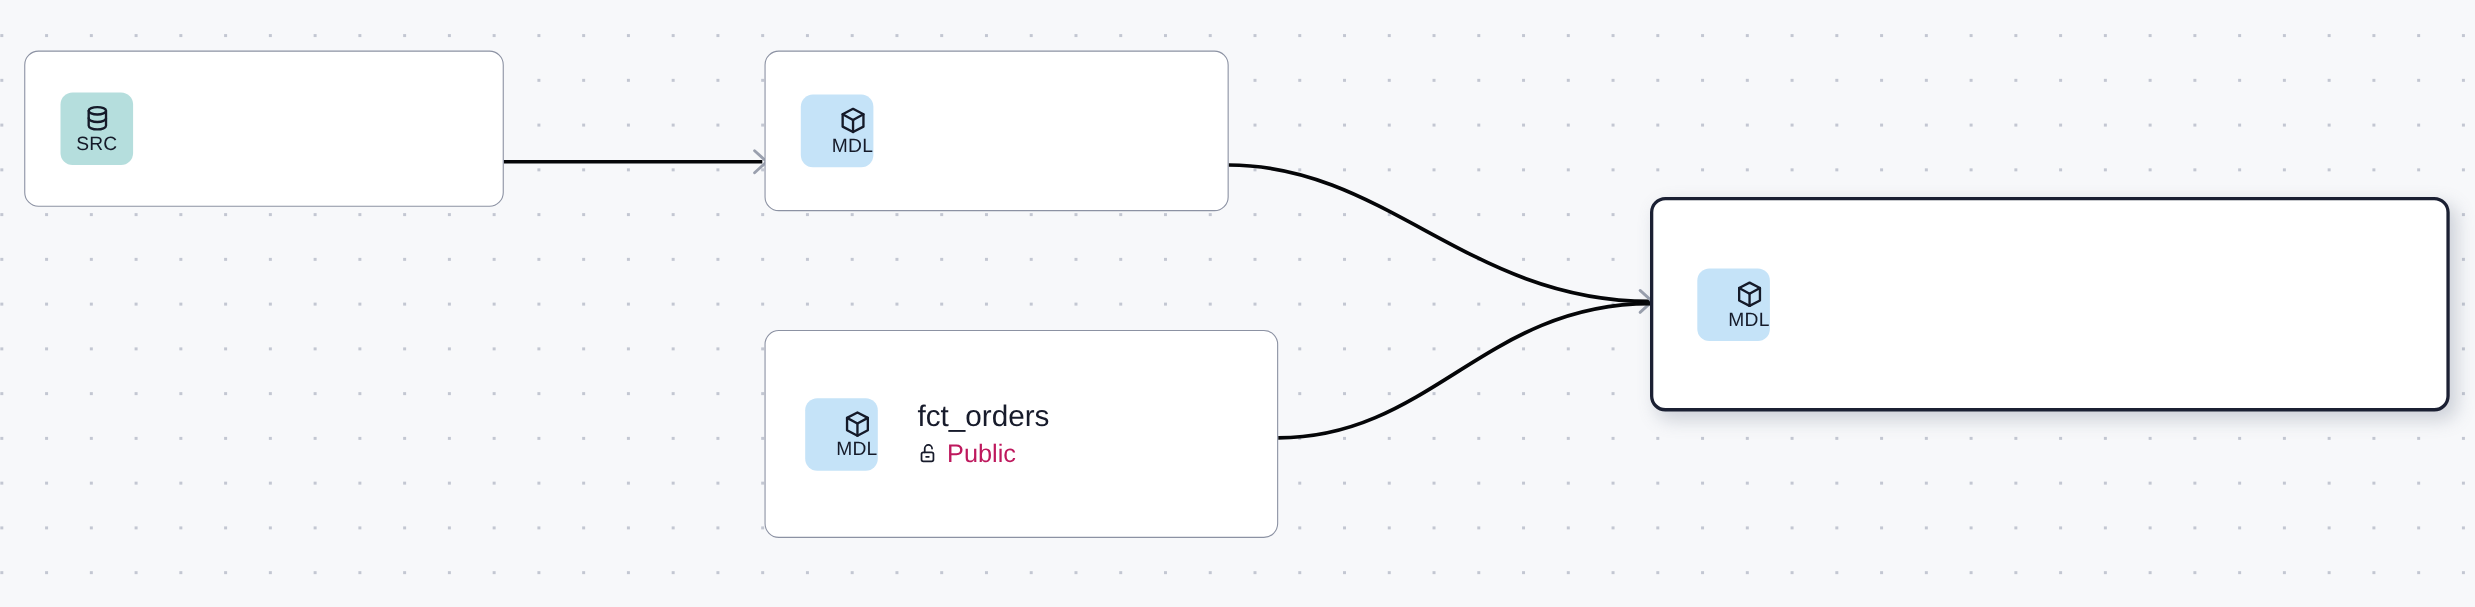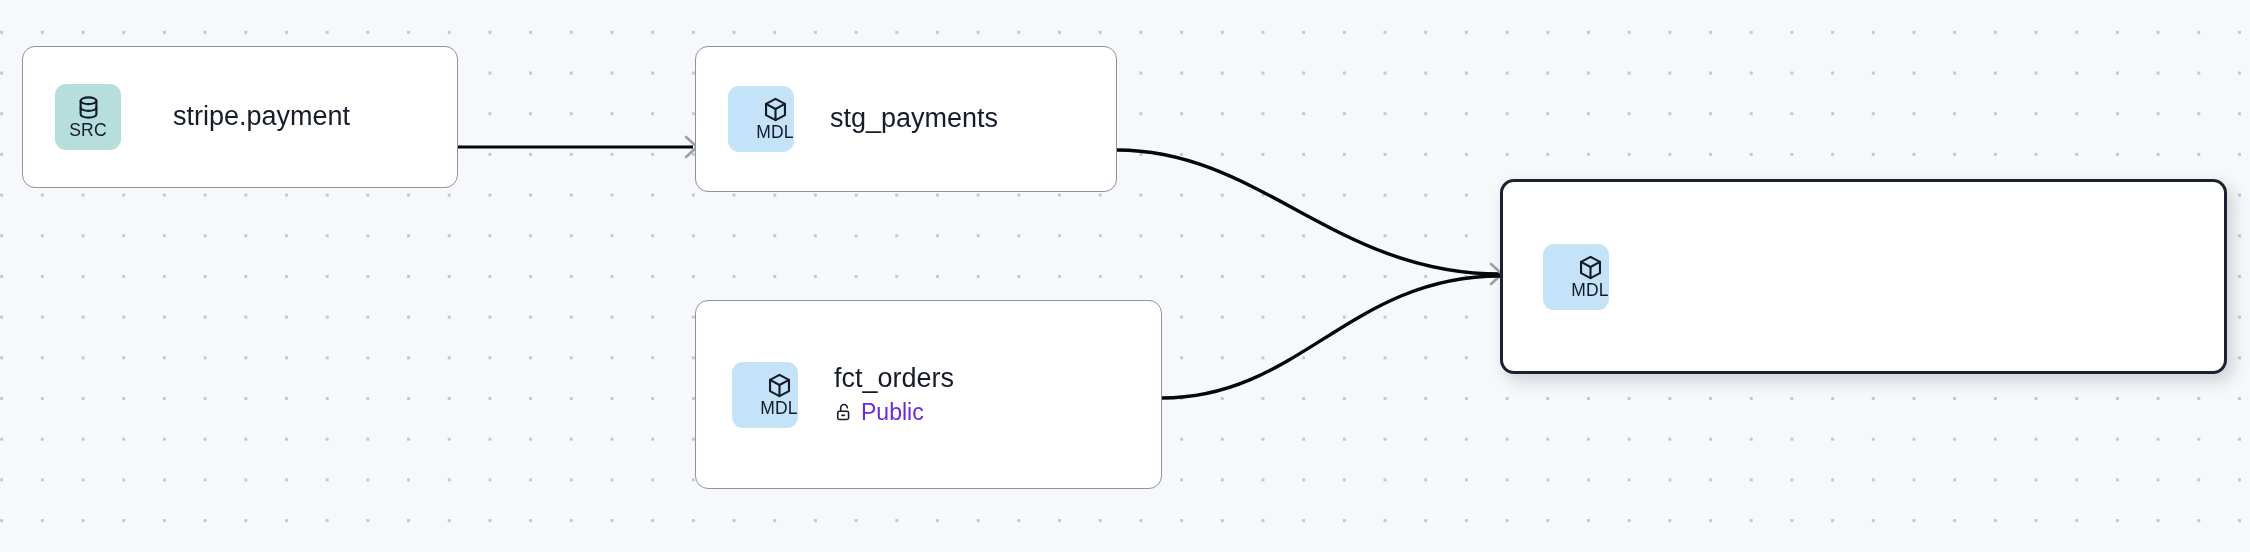--- a/index.html
+++ b/index.html
@@ -96,21 +96,21 @@
     font-weight: 400;
     color: #171b2b;
     line-height: 1.18;
     white-space: nowrap;
   }
   .node-sub {
     display: flex;
     align-items: center;
     gap: 7px;
     font-size: 23px;
-    color: #6d28d9;
+    color: #be185d;
     line-height: 1.25;
     margin-top: 3px;
     white-space: nowrap;
   }
   .sub-icon {
     display: inline-block;
     width: 20px;
     height: 20px;
     line-height: 0;
     flex: 0 0 auto;
@@ -143,38 +143,32 @@
     <div class="badge badge-src">
       <span class="badge-glyph">
         <svg viewBox="0 0 24 24" width="27" height="27" fill="none" stroke="#151a29" stroke-width="1.9" stroke-linecap="round" stroke-linejoin="round">
           <ellipse cx="12" cy="6" rx="7" ry="3"></ellipse>
           <path d="M5 6v12c0 1.66 3.13 3 7 3s7-1.34 7-3V6"></path>
           <path d="M5 12c0 1.66 3.13 3 7 3s7-1.34 7-3"></path>
         </svg>
       </span>
       <span class="badge-text">SRC</span>
     </div>
-    <div class="node-labels">
-      <div class="node-title">stripe.payment</div>
-    </div>
   </div>
 
   <div class="node" style="left:695px; top:46px; width:422px; height:146px; padding-left:32px; gap:36px;">
     <div class="badge badge-mdl">
       <span class="badge-glyph">
         <svg viewBox="0 0 24 24" width="27" height="27" fill="none" stroke="#151a29" stroke-width="1.9" stroke-linecap="round" stroke-linejoin="round">
           <path d="M12 2.6 20.4 7v10L12 21.4 3.6 17V7z"></path>
           <path d="M3.6 7 12 11.6 20.4 7"></path>
           <path d="M12 11.6v9.8"></path>
         </svg>
       </span>
       <span class="badge-text">MDL</span>
-    </div>
-    <div class="node-labels">
-      <div class="node-title">stg_payments</div>
     </div>
   </div>
 
   <div class="node" style="left:695px; top:300px; width:467px; height:189px; padding-left:36px; gap:36px;">
     <div class="badge badge-mdl">
       <span class="badge-glyph">
         <svg viewBox="0 0 24 24" width="27" height="27" fill="none" stroke="#151a29" stroke-width="1.9" stroke-linecap="round" stroke-linejoin="round">
           <path d="M12 2.6 20.4 7v10L12 21.4 3.6 17V7z"></path>
           <path d="M3.6 7 12 11.6 20.4 7"></path>
           <path d="M12 11.6v9.8"></path>

